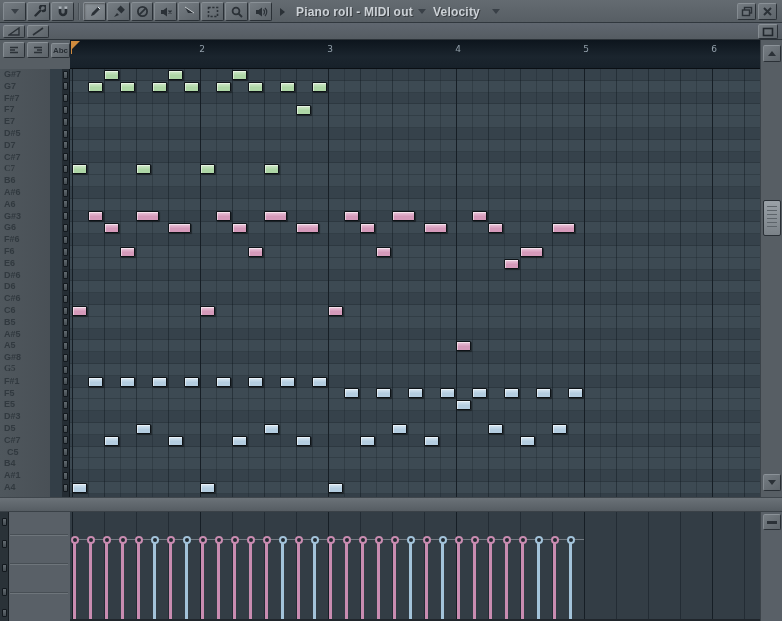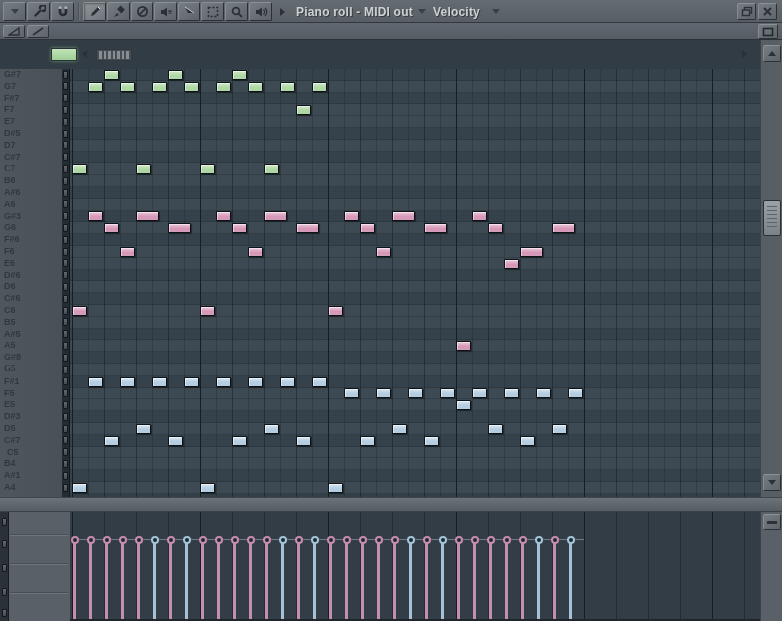--- a/index.html
+++ b/index.html
@@ -35,21 +35,21 @@
   .ruler{position:absolute;left:70px;top:0;width:690px;height:29px;
       background:linear-gradient(#0d151d,#1b252e 60%,#17212a);border-bottom:1px solid #0a0f14;}
   .barnum{position:absolute;top:4px;transform:translateX(-50%);font-size:9px;color:#93a0ab;
       font-family:"DejaVu Sans",sans-serif;}
   .flag{position:absolute;left:1px;top:1px;width:0;height:0;
       border-top:9px solid #cf8b3e;border-right:9px solid transparent;}
   .flag:after{content:"";position:absolute;left:0;top:-9px;width:1px;height:13px;background:#cf8b3e;}
 
   
   .main{position:absolute;left:0;top:69px;width:782px;height:428px;background:#333e47;}
-  .labels{position:absolute;left:0;top:0;width:62px;height:100%;
+  .labels{position:absolute;left:0;top:0;width:50px;height:100%;
       background:linear-gradient(90deg,#4f575d,#495056);overflow:hidden;}
   .keylabel{position:absolute;left:0;width:62px;font-size:9px;font-weight:bold;color:#31393f;
       padding-left:4px;line-height:11.8px;}
   .minikeys{position:absolute;left:62px;top:0;width:8px;height:100%;background:#242c33;
       border-right:1px solid #10161b;overflow:hidden;}
   .minikey{position:absolute;left:1px;width:5px;height:8px;border:1px solid #12181d;border-radius:1px;
       background:linear-gradient(#626a70,#434b51);}
   .grid{position:absolute;left:70px;top:0;width:690px;height:100%;background:#343f48;overflow:hidden;}
   .gridrow{position:absolute;left:0;width:100%;height:11.8px;border-bottom:1px solid rgba(18,26,32,.25);}
   .gridrow.white{background:#3d4a53;}
@@ -209,20 +209,37 @@
         <i></i>
     </div>
     <span class="tri-right" style="position:absolute;left:742px;top:27px"></span>
     <div class="btn" style="left:758px;top:1px;width:20px;height:15px">
       <svg width="12" height="10" viewBox="0 0 12 10">
         <rect x="1.5" y="1.5" width="9" height="7" fill="none" stroke="#22282e" stroke-width="1.6"></rect>
       </svg>
     </div>
   </div>
 
+  <div class="rulerrow">
+    <div class="btn" style="left:3px;top:2px;width:22px;height:16px">
+      <svg width="12" height="10" viewBox="0 0 12 10">
+        <path d="M2 2.5 h8 M2 5 h5 M2 7.5 h8" stroke="#2b3137" stroke-width="1.5"></path>
+      </svg>
+    </div>
+    <div class="btn" style="left:27px;top:2px;width:22px;height:16px">
+      <svg width="12" height="10" viewBox="0 0 12 10">
+        <path d="M2 2.5 h8 M5 5 h5 M2 7.5 h8" stroke="#2b3137" stroke-width="1.5"></path>
+      </svg>
+    </div>
+    <div class="btn" style="left:51px;top:3px;width:19px;height:15px;font-size:8px;font-weight:bold;color:#272d33">Abc</div>
+    <div class="ruler">
+      <span class="flag"></span>
+      <span id="ruler-nums"><span class="barnum" style="left: 132px;">2</span><span class="barnum" style="left: 260px;">3</span><span class="barnum" style="left: 388px;">4</span><span class="barnum" style="left: 516px;">5</span><span class="barnum" style="left: 644px;">6</span></span>
+    </div>
+  </div>
 
   <div class="main">
     <div class="labels" id="labels">
         <div class="keylabel" style="top: 0px;">G#7</div>
         <div class="keylabel" style="top: 11.8px;">G7</div>
         <div class="keylabel" style="top: 23.6px;">F#7</div>
         <div class="keylabel" style="top: 35.4px;">F7</div>
         <div class="keylabel" style="top: 47.2px;">E7</div>
         <div class="keylabel" style="top: 59px;">D#5</div>
         <div class="keylabel" style="top: 70.8px;">D7</div>

